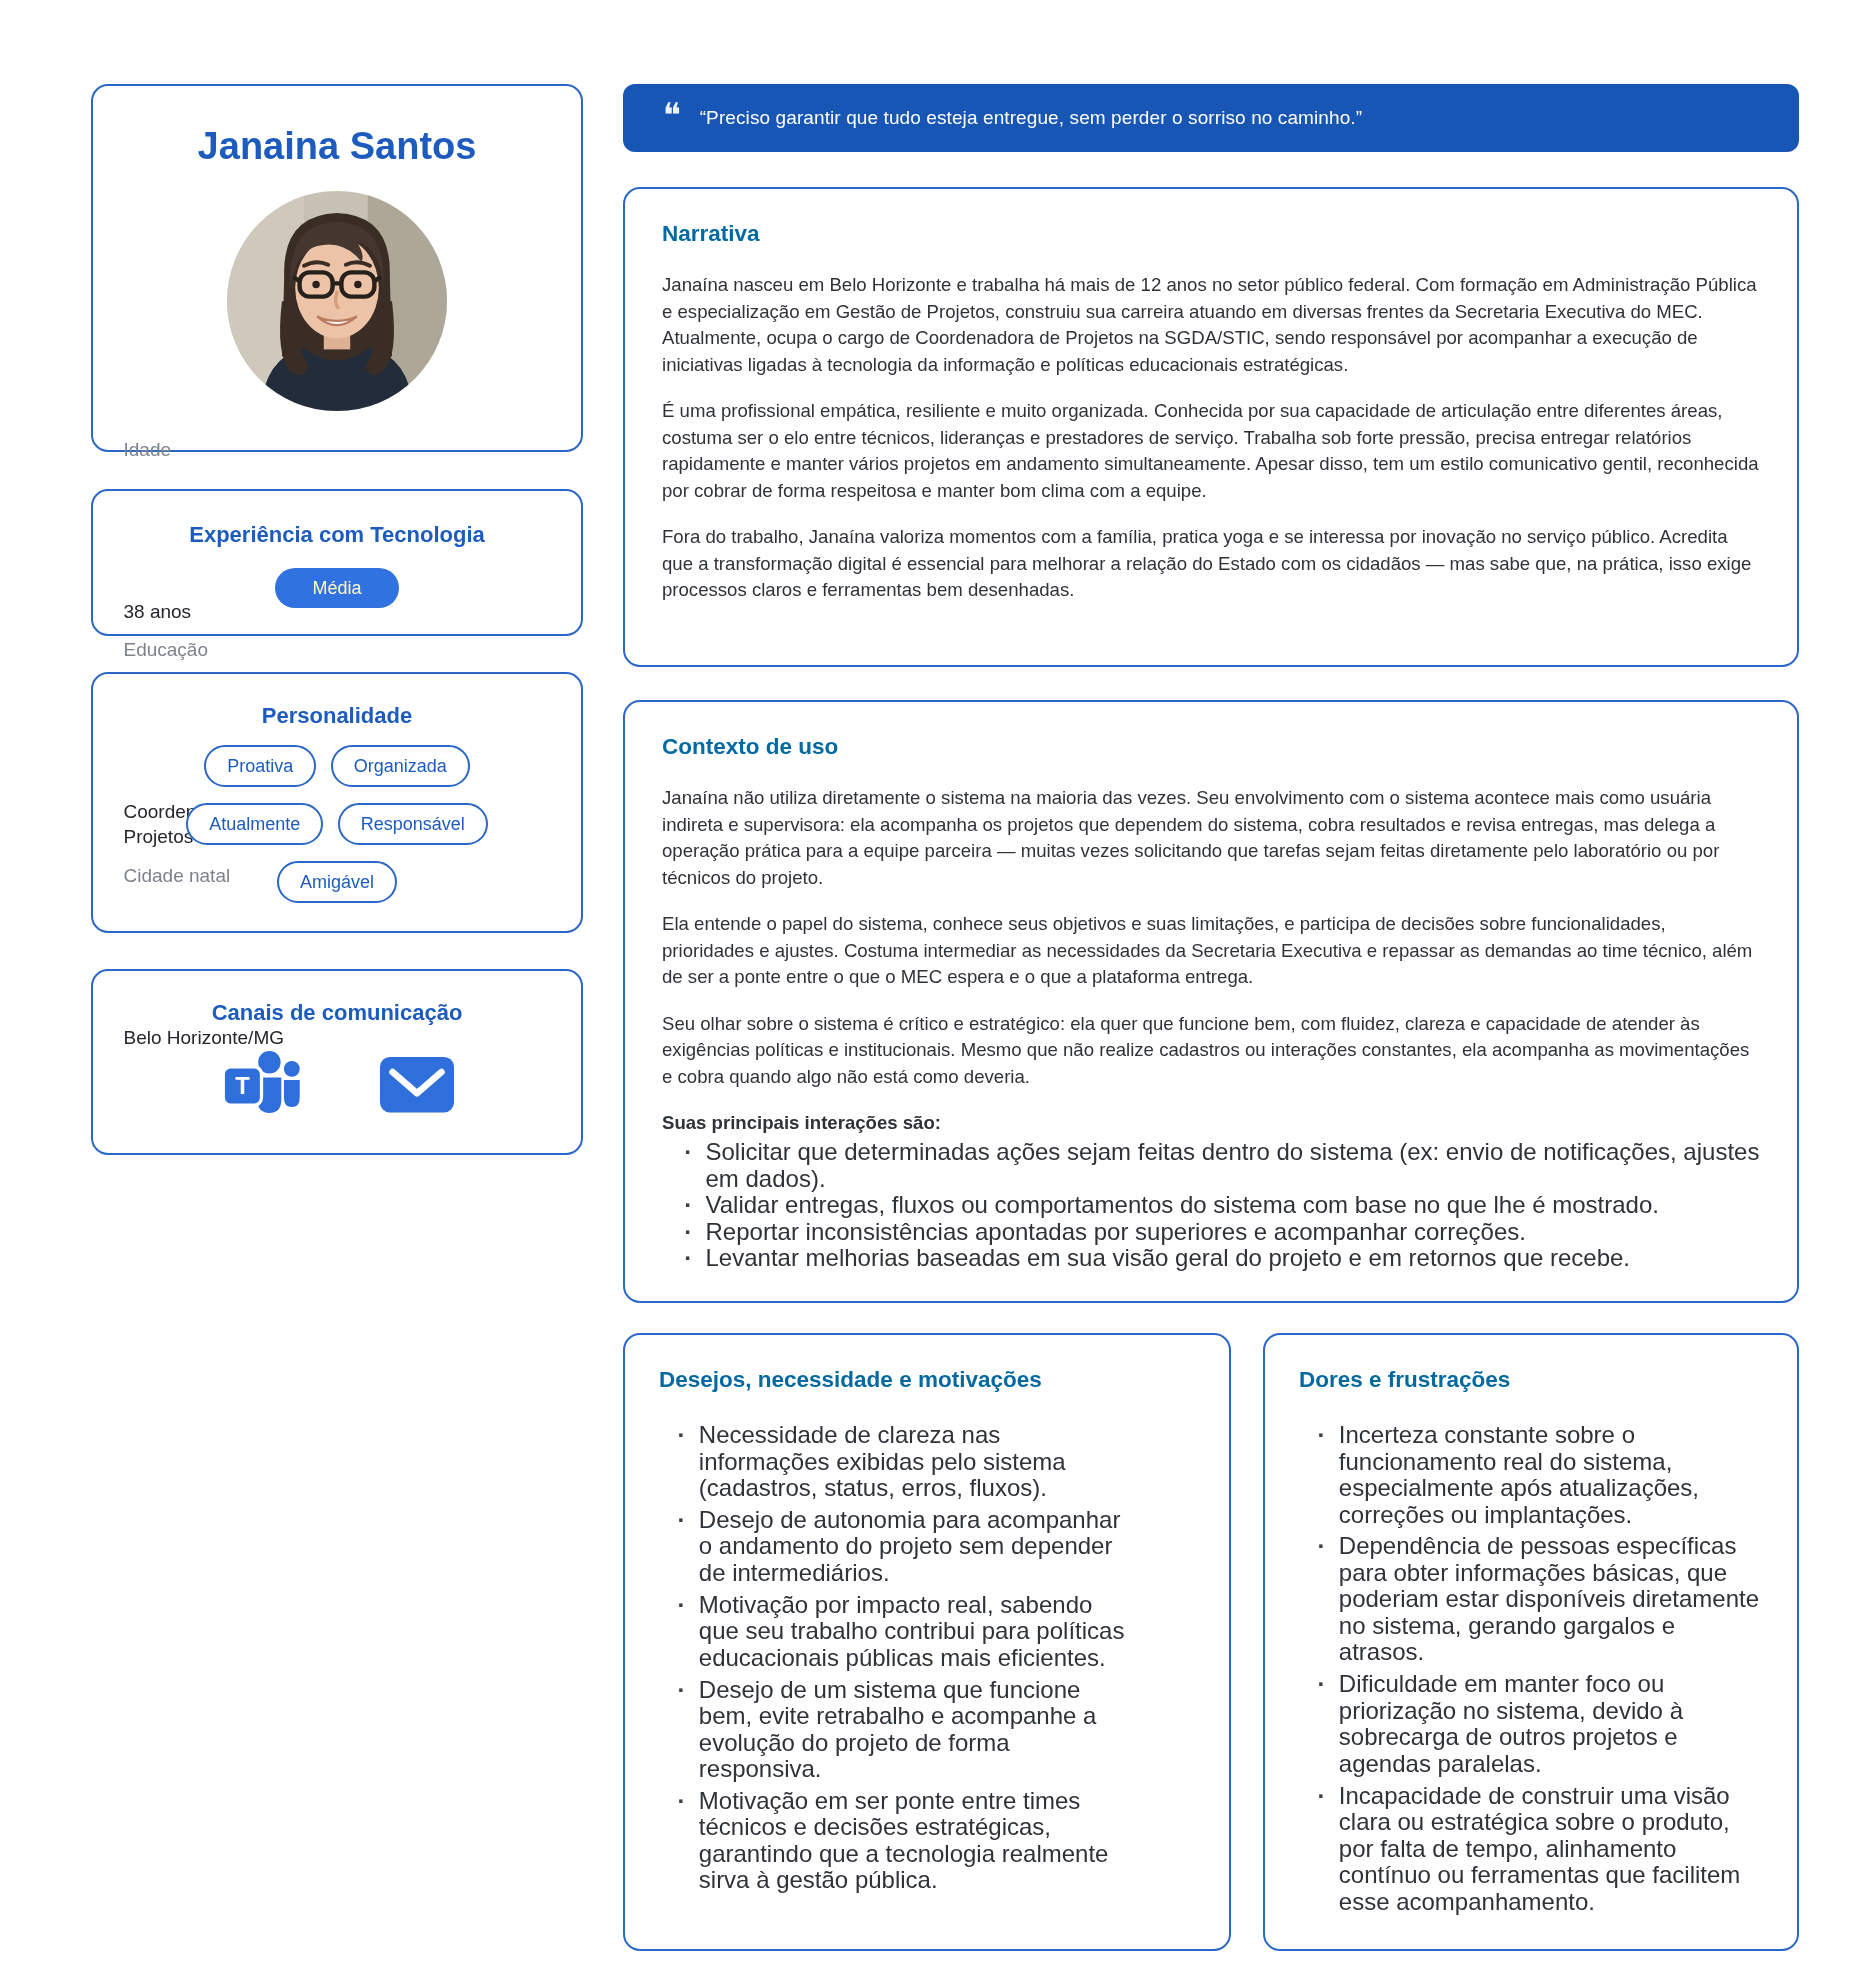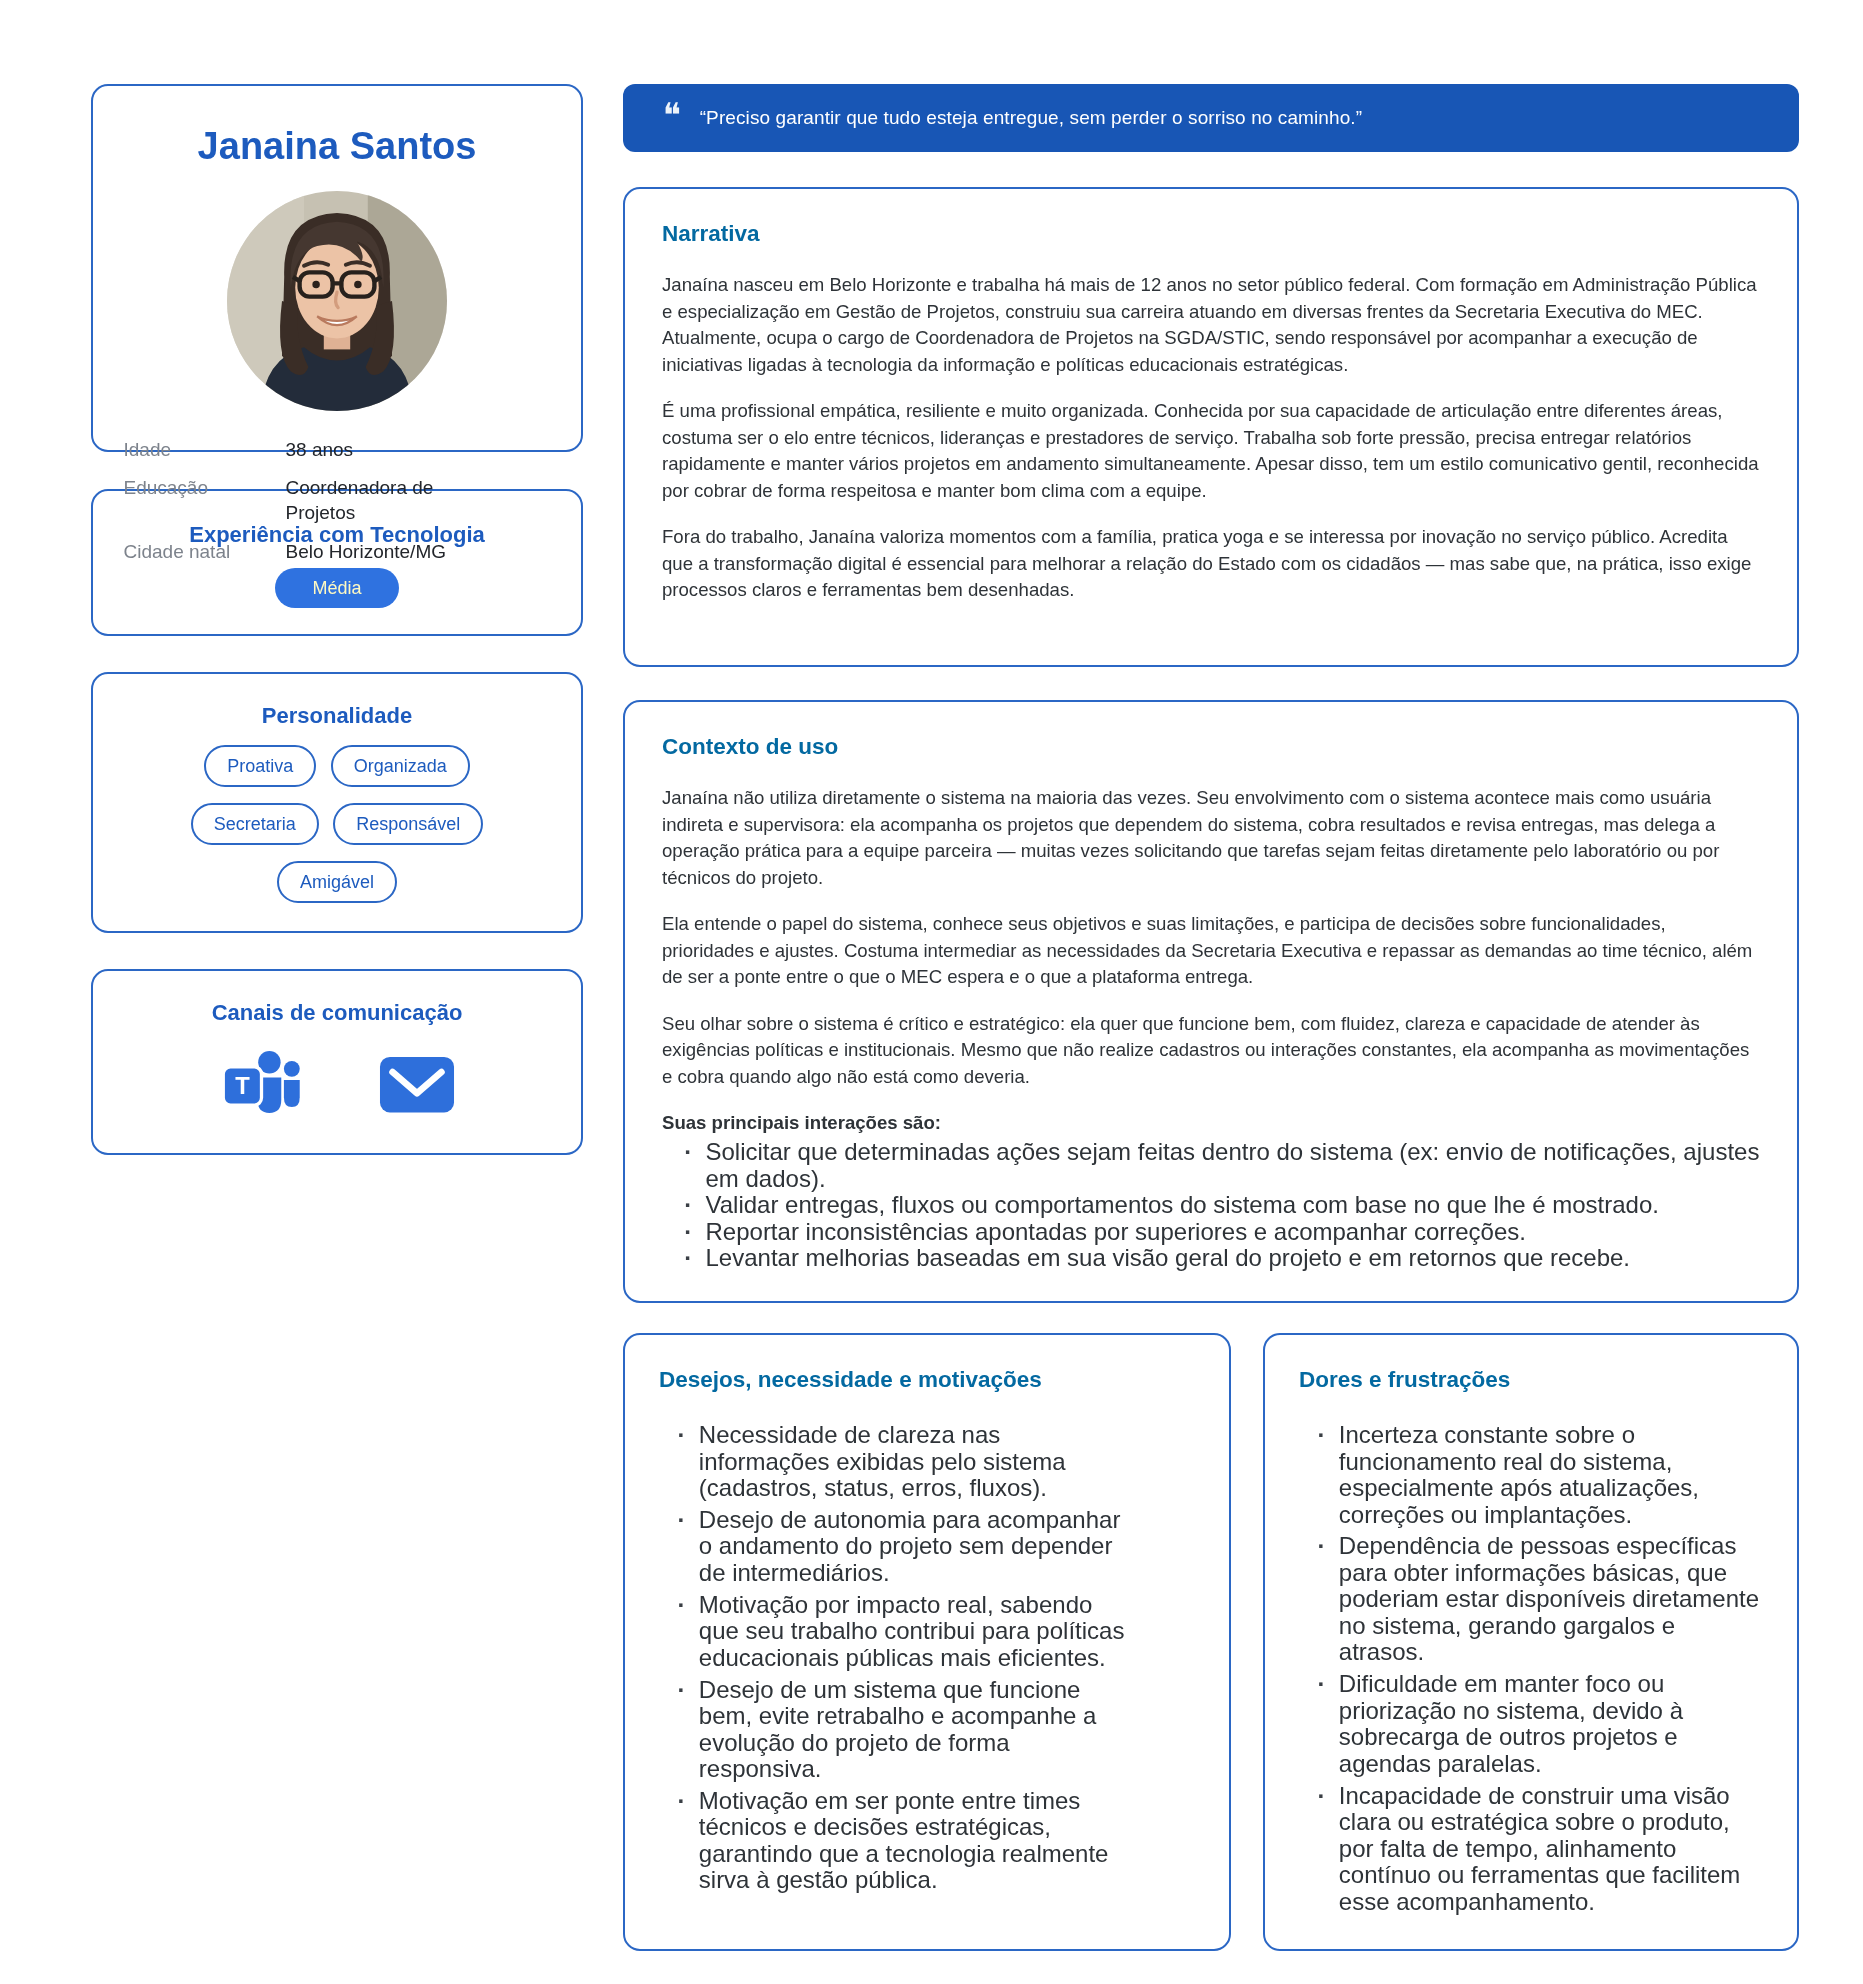--- a/index.html
+++ b/index.html
@@ -19,21 +19,21 @@
   .left-col{position:absolute;left:91px;top:84px;width:492px;}
   .right-col{position:absolute;left:623px;top:84px;width:1176px;}
   
   .profile-card{height:368px;text-align:center;margin-bottom:37px;}
   .profile-name{
     margin-top:38px;font-size:38px;line-height:44px;font-weight:700;color:#1d5bbe;
   }
   .photo-wrap{margin:22.5px auto 0;width:220px;height:220px;border-radius:50%;overflow:hidden;}
   .photo-wrap svg{display:block;width:100%;height:100%;}
   .profile-details{margin:26.5px 20px 0 30.5px;text-align:left;}
-  .detail-row{display:flex;margin-bottom:13.3px;}
+  .detail-row{display:flex;margin-bottom:13.3px;flex-direction:column;}
   .detail-label{flex:0 0 162px;font-size:19px;line-height:25px;color:#7d838c;}
   .detail-value{font-size:19px;line-height:25px;color:#23262b;}
   
   .mini-card{text-align:center;margin-bottom:36px;}
   .mini-title{font-size:22px;font-weight:700;color:#1d5bbe;}
   .exp-card{height:147px;padding-top:30.5px;}
   .pill-solid{
     display:inline-block;margin-top:20px;background:#2f72e0;color:#fef9c3;
     font-size:18px;line-height:18px;padding:11.3px 37px;border-radius:22.5px;
   }
@@ -150,21 +150,21 @@
     <span class="pill-solid">Média</span>
   </div>
 
   <div class="card mini-card pers-card">
     <div class="mini-title">Personalidade</div>
     <div class="pill-row">
       <span class="pill-outline">Proativa</span>
       <span class="pill-outline">Organizada</span>
     </div>
     <div class="pill-row">
-      <span class="pill-outline">Secretaria</span>
+      <span class="pill-outline">Atualmente</span>
       <span class="pill-outline">Responsável</span>
     </div>
     <div class="pill-row">
       <span class="pill-outline">Amigável</span>
     </div>
   </div>
 
   <div class="card mini-card channels-card">
     <div class="mini-title">Canais de comunicação</div>
     <div class="channel-icons">

